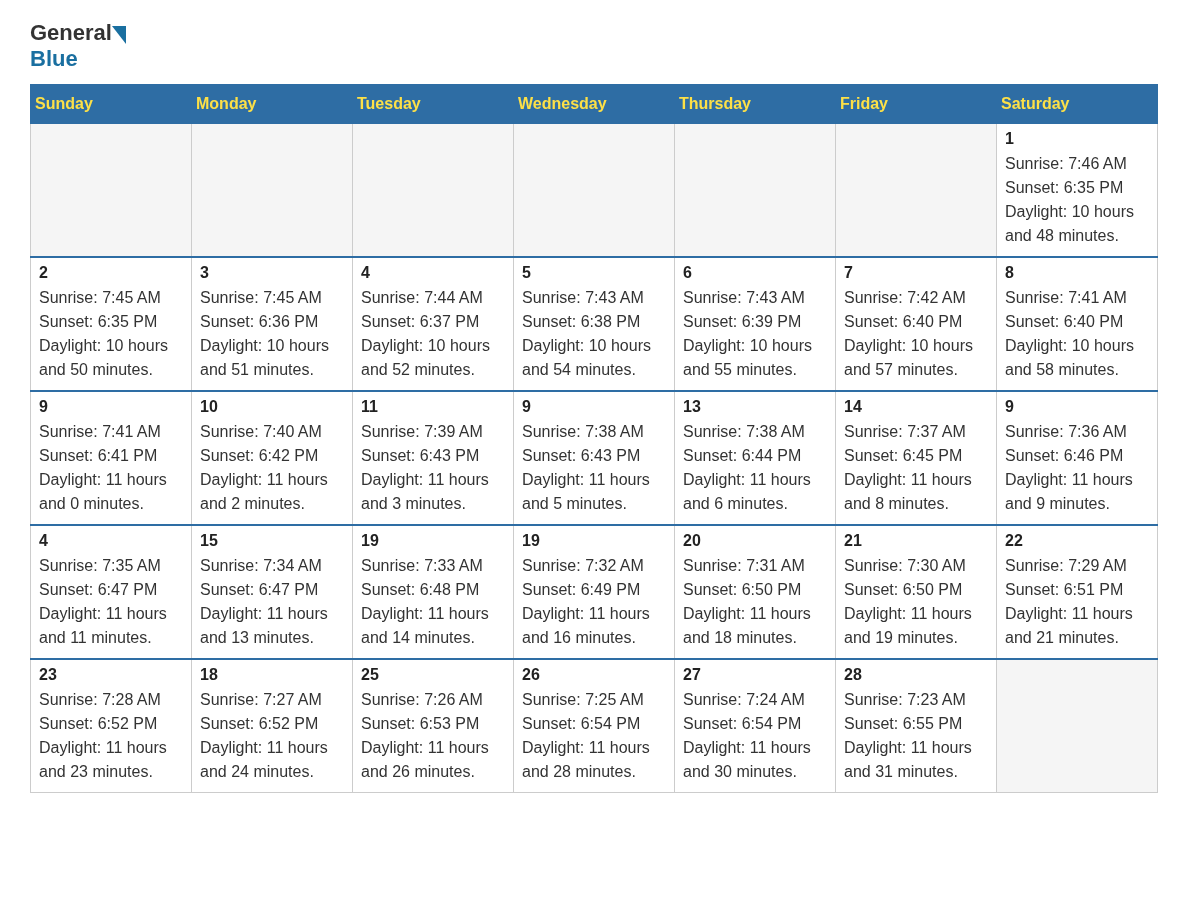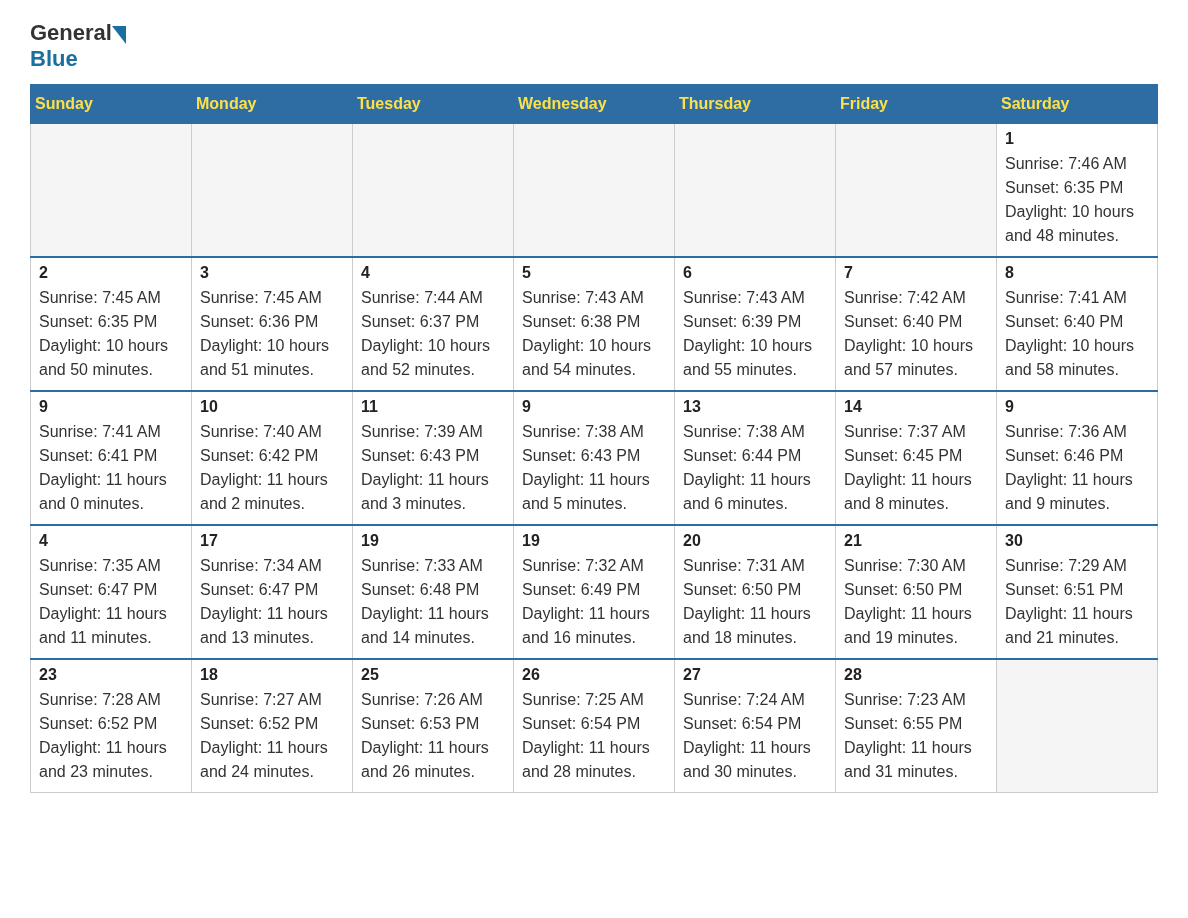--- a/index.html
+++ b/index.html
@@ -209,41 +209,41 @@
           <span class="day-number">9</span>
           <div class="day-info">Sunrise: 7:36 AM<br>Sunset: 6:46 PM<br>Daylight: 11 hours and 9 minutes.</div>
         </td>
       </tr>
       <tr class="row-divider">
         <td>
           <span class="day-number">4</span>
           <div class="day-info">Sunrise: 7:35 AM<br>Sunset: 6:47 PM<br>Daylight: 11 hours and 11 minutes.</div>
         </td>
         <td>
-          <span class="day-number">17</span>
+          <span class="day-number">15</span>
           <div class="day-info">Sunrise: 7:34 AM<br>Sunset: 6:47 PM<br>Daylight: 11 hours and 13 minutes.</div>
         </td>
         <td>
           <span class="day-number">19</span>
           <div class="day-info">Sunrise: 7:33 AM<br>Sunset: 6:48 PM<br>Daylight: 11 hours and 14 minutes.</div>
         </td>
         <td>
           <span class="day-number">19</span>
           <div class="day-info">Sunrise: 7:32 AM<br>Sunset: 6:49 PM<br>Daylight: 11 hours and 16 minutes.</div>
         </td>
         <td>
           <span class="day-number">20</span>
           <div class="day-info">Sunrise: 7:31 AM<br>Sunset: 6:50 PM<br>Daylight: 11 hours and 18 minutes.</div>
         </td>
         <td>
           <span class="day-number">21</span>
           <div class="day-info">Sunrise: 7:30 AM<br>Sunset: 6:50 PM<br>Daylight: 11 hours and 19 minutes.</div>
         </td>
         <td>
-          <span class="day-number">30</span>
+          <span class="day-number">22</span>
           <div class="day-info">Sunrise: 7:29 AM<br>Sunset: 6:51 PM<br>Daylight: 11 hours and 21 minutes.</div>
         </td>
       </tr>
       <tr class="row-divider">
         <td>
           <span class="day-number">23</span>
           <div class="day-info">Sunrise: 7:28 AM<br>Sunset: 6:52 PM<br>Daylight: 11 hours and 23 minutes.</div>
         </td>
         <td>
           <span class="day-number">18</span>

